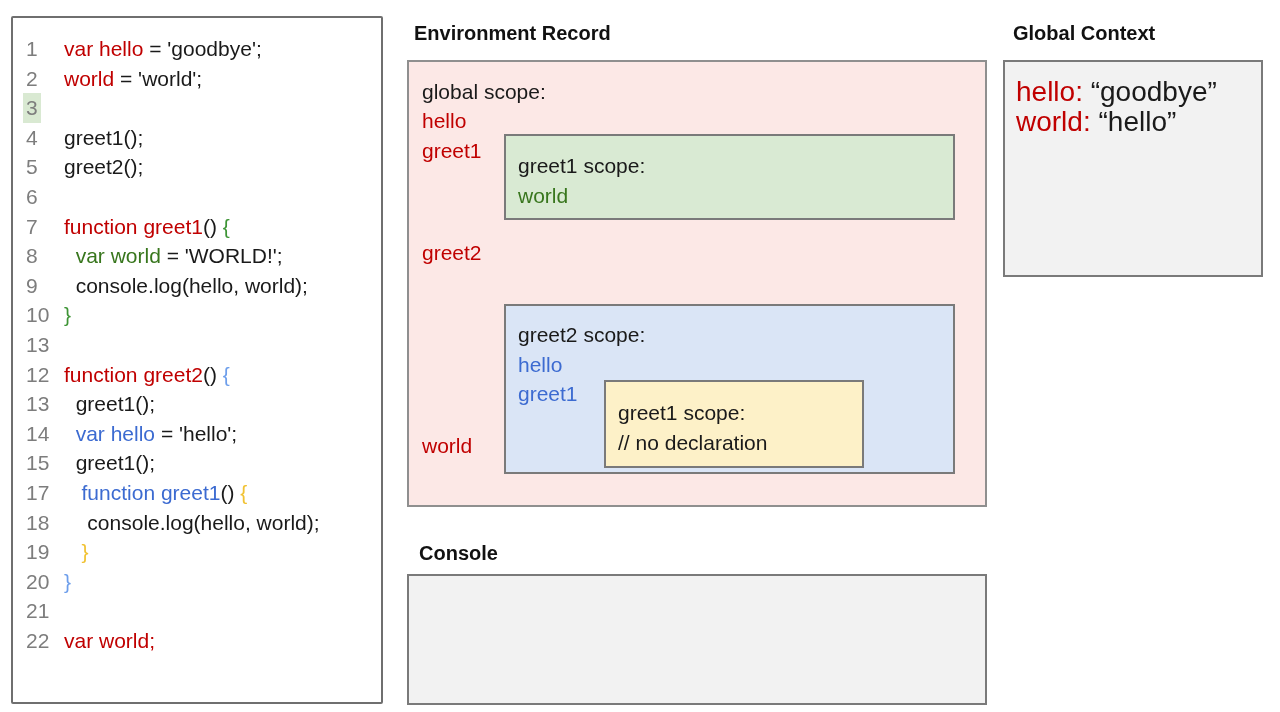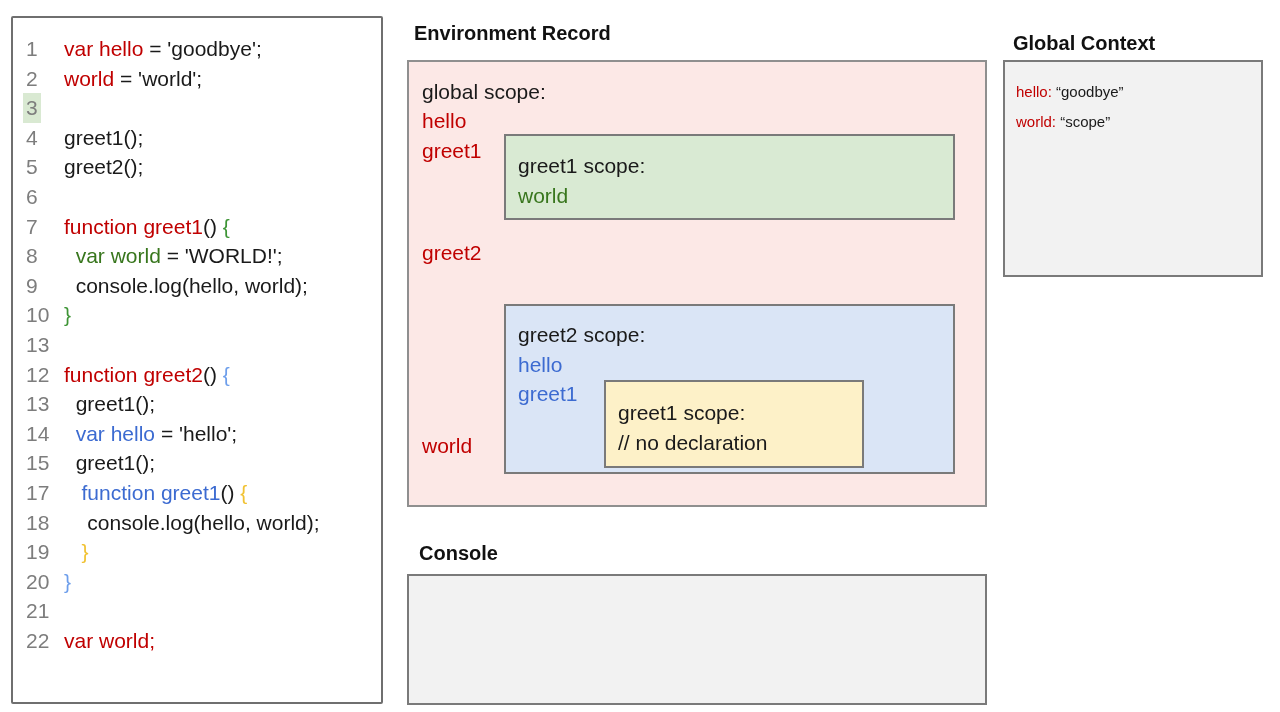--- a/index.html
+++ b/index.html
@@ -20,21 +20,21 @@
   .cl { display:flex; height:29.6px; align-items:center; white-space:pre;
         font-size:21px; line-height:29.6px; }
   .ln { flex:none; width:51px; padding-left:13px; color:var(--line_number); }
   .num { display:inline-block; }
   .num.hl { background:var(--line_highlight_bg); padding:0 3px; margin-left:-3px; }
   .ct { flex:1; }
 
   
   .sec-title { position:absolute; font-size:20px; font-weight:bold; color:#111; }
   .er-title  { left:414px; top:22px; }
-  .gc-title  { left:1013px; top:32px; }
+  .gc-title  { left:1013px; top:22px; }
   .co-title  { left:419px; top:542px; }
 
   
   .pink-box {
     position:absolute; left:407px; top:60px; width:580px; height:447px;
     background:var(--pink_bg); border:2px solid var(--pink_border);
   }
   .lbl { font-size:21px; line-height:24px; white-space:pre; }
   .pos { position:absolute; left:13px; }
   .pos-gslabel { top:18px; }
@@ -55,21 +55,21 @@
   .t-red    { color:var(--text_red); }
   .t-green  { color:var(--text_green); }
   .t-blue   { color:var(--text_blue); }
   .t-black  { color:var(--code_default); }
 
   
   .gray-box { position:absolute; background:var(--gray_bg);
               border:2px solid var(--box_border); }
   .gc-box { left:1003px; top:60px; width:260px; height:217px; padding:15px 0 0 11px; }
   .co-box { left:407px;  top:574px; width:580px; height:131px; }
-  .gc-line { font-size:15px; line-height:29.5px; white-space:pre; }
+  .gc-line { font-size:28px; line-height:29.5px; white-space:pre; }
 </style>
 </head>
 <body>
 
 <div class="canvas">
 
   <div class="code-panel">
     <div>
         <div class="cl"><span class="ln"><span class="num">1</span></span><span class="ct"><span style="color: var(--text_red);">var hello</span><span style="color: var(--code_default);"> = 'goodbye';</span></span></div>
         <div class="cl"><span class="ln"><span class="num">2</span></span><span class="ct"><span style="color: var(--text_red);">world</span><span style="color: var(--code_default);"> = 'world';</span></span></div>
@@ -118,19 +118,19 @@
         <div class="lbl t-black">greet1 scope:</div>
         <div class="lbl t-black">// no declaration</div>
       </div>
     </div>
   </div>
 
   <div class="sec-title gc-title">Global Context</div>
 
   <div class="gray-box gc-box">
     <div class="gc-line"><span class="t-red">hello:</span> <span class="t-black">“goodbye”</span></div>
-    <div class="gc-line"><span class="t-red">world:</span> <span class="t-black">“scope”</span></div>
+    <div class="gc-line"><span class="t-red">world:</span> <span class="t-black">“hello”</span></div>
   </div>
 
   <div class="sec-title co-title">Console</div>
   <div class="gray-box co-box"></div>
 
 </div>
 
 </body></html>

